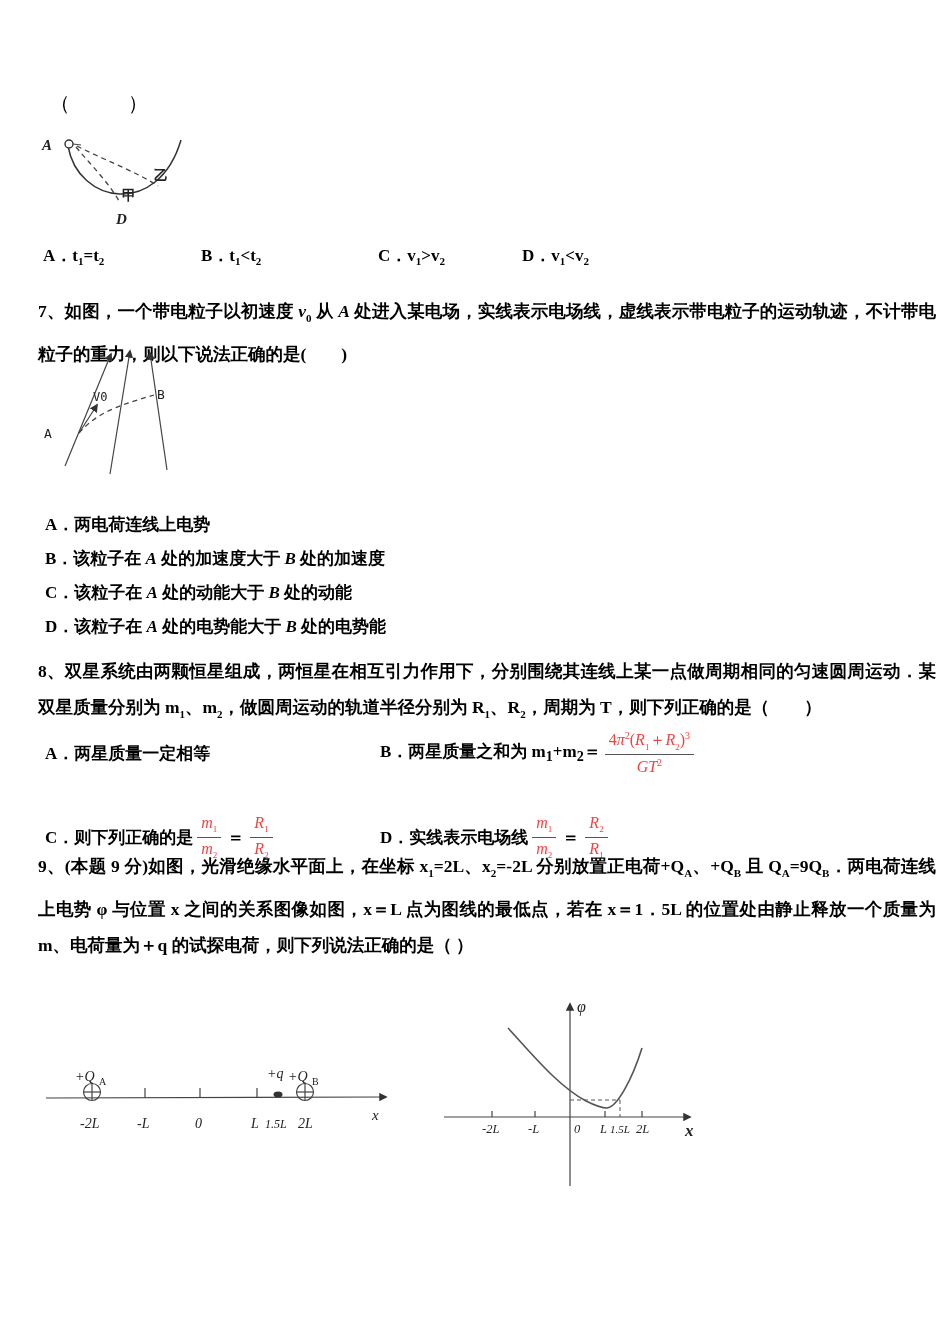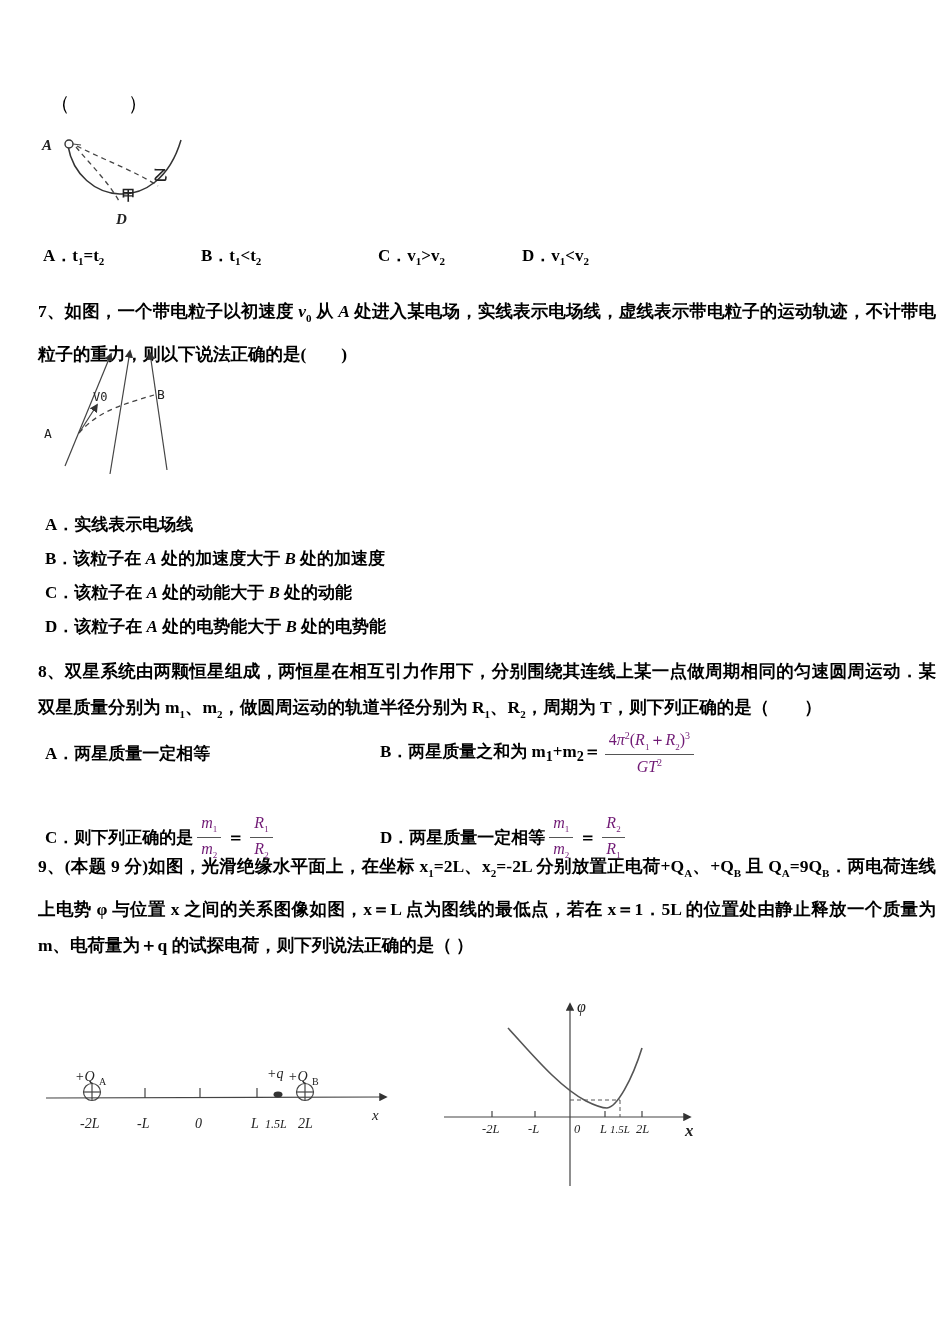--- a/index.html
+++ b/index.html
@@ -12,21 +12,21 @@
   .stem{
     position:absolute;left:30px;width:898px;margin:8px;
     font-size:17.5px;line-height:36px;font-weight:bold;text-align:justify;
   }
   .stem sub,.opt-line sub,.q6opt sub{font-size:11px;font-weight:bold}
   .q6opt{position:absolute;top:244px;font-size:17px;font-weight:bold;white-space:nowrap}
   .opt-line{position:absolute;left:45px;font-size:17px;font-weight:bold;white-space:nowrap}
   .q8row{position:absolute;display:flex;align-items:center;font-size:17px;font-weight:bold;white-space:nowrap}
   .frac{
     display:inline-flex;flex-direction:column;align-items:center;
-    vertical-align:middle;margin:0 4px;font-weight:normal;color:#701a75;
+    vertical-align:middle;margin:0 4px;font-weight:normal;color:#ef4444;
     font-size:16px;line-height:1.15;
   }
   .frac .fnum{padding:0 4px 2px;border-bottom:1.3px solid #555;text-align:center}
   .frac .fden{padding-top:2px;text-align:right}
   .frac sub{font-size:9px}
   .frac sup{font-size:10px}
   .eqsign{font-weight:bold;margin:0 2px}
   svg{position:absolute;overflow:visible}
   svg text{font-family:"Liberation Serif","DejaVu Serif",serif;fill:#222}
   svg .mono{font-family:"DejaVu Sans Mono",monospace}
@@ -68,21 +68,21 @@
   <line class="thinline" x1="25" y1="118" x2="71" y2="6" marker-end="url(#ah7)"></line>
   <line class="thinline" x1="70" y1="126" x2="90" y2="3" marker-end="url(#ah7)"></line>
   <line class="thinline" x1="127" y1="122" x2="110" y2="5" marker-end="url(#ah7)"></line>
   <line class="thinline" x1="39" y1="85" x2="57" y2="57" marker-end="url(#ah7)"></line>
   <path class="dashline" d="M39,85 C55,67 72,59 114,47"></path>
   <text class="mono" x="4" y="90" font-size="13">A</text>
   <text class="mono" x="53" y="53" font-size="12">V0</text>
   <text class="mono" x="117" y="51" font-size="13">B</text>
 </svg>
 
-<div class="opt-line" style="top:513px">A．实线表示电场线</div>
+<div class="opt-line" style="top:513px">A．两电荷连线上电势</div>
 <div class="opt-line" style="top:547px">B．该粒子在 <i>A</i> 处的加速度大于 <i>B</i> 处的加速度</div>
 <div class="opt-line" style="top:581px">C．该粒子在 <i>A</i> 处的动能大于 <i>B</i> 处的动能</div>
 <div class="opt-line" style="top:615px">D．该粒子在 <i>A</i> 处的电势能大于 <i>B</i> 处的电势能</div>
 
 <p class="stem" style="top:645px">8、双星系统由两颗恒星组成，两恒星在相互引力作用下，分别围绕其连线上某一点做周期相同的匀速圆周运动．某双星质量分别为 m<sub>1</sub>、m<sub>2</sub>，做圆周运动的轨道半径分别为 R<sub>1</sub>、R<sub>2</sub>，周期为 T，则下列正确的是（　　）</p>
 
 <div class="q8row" style="left:45px;top:710px;height:86px">
   <span>A．两星质量一定相等</span>
 </div>
 <div class="q8row" style="left:380px;top:710px;height:86px">
@@ -99,21 +99,21 @@
     <span class="fnum"><i>m</i><sub>1</sub></span>
     <span class="fden"><i>m</i><sub>2</sub></span>
   </span>
   <span class="eqsign">＝</span>
   <span class="frac">
     <span class="fnum"><i>R</i><sub>1</sub></span>
     <span class="fden"><i>R</i><sub>2</sub></span>
   </span>
 </div>
 <div class="q8row" style="left:380px;top:800px;height:74px">
-  <span>D．两星质量一定相等</span>
+  <span>D．实线表示电场线</span>
   <span class="frac">
     <span class="fnum"><i>m</i><sub>1</sub></span>
     <span class="fden"><i>m</i><sub>2</sub></span>
   </span>
   <span class="eqsign">＝</span>
   <span class="frac">
     <span class="fnum"><i>R</i><sub>2</sub></span>
     <span class="fden"><i>R</i><sub>1</sub></span>
   </span>
 </div>

